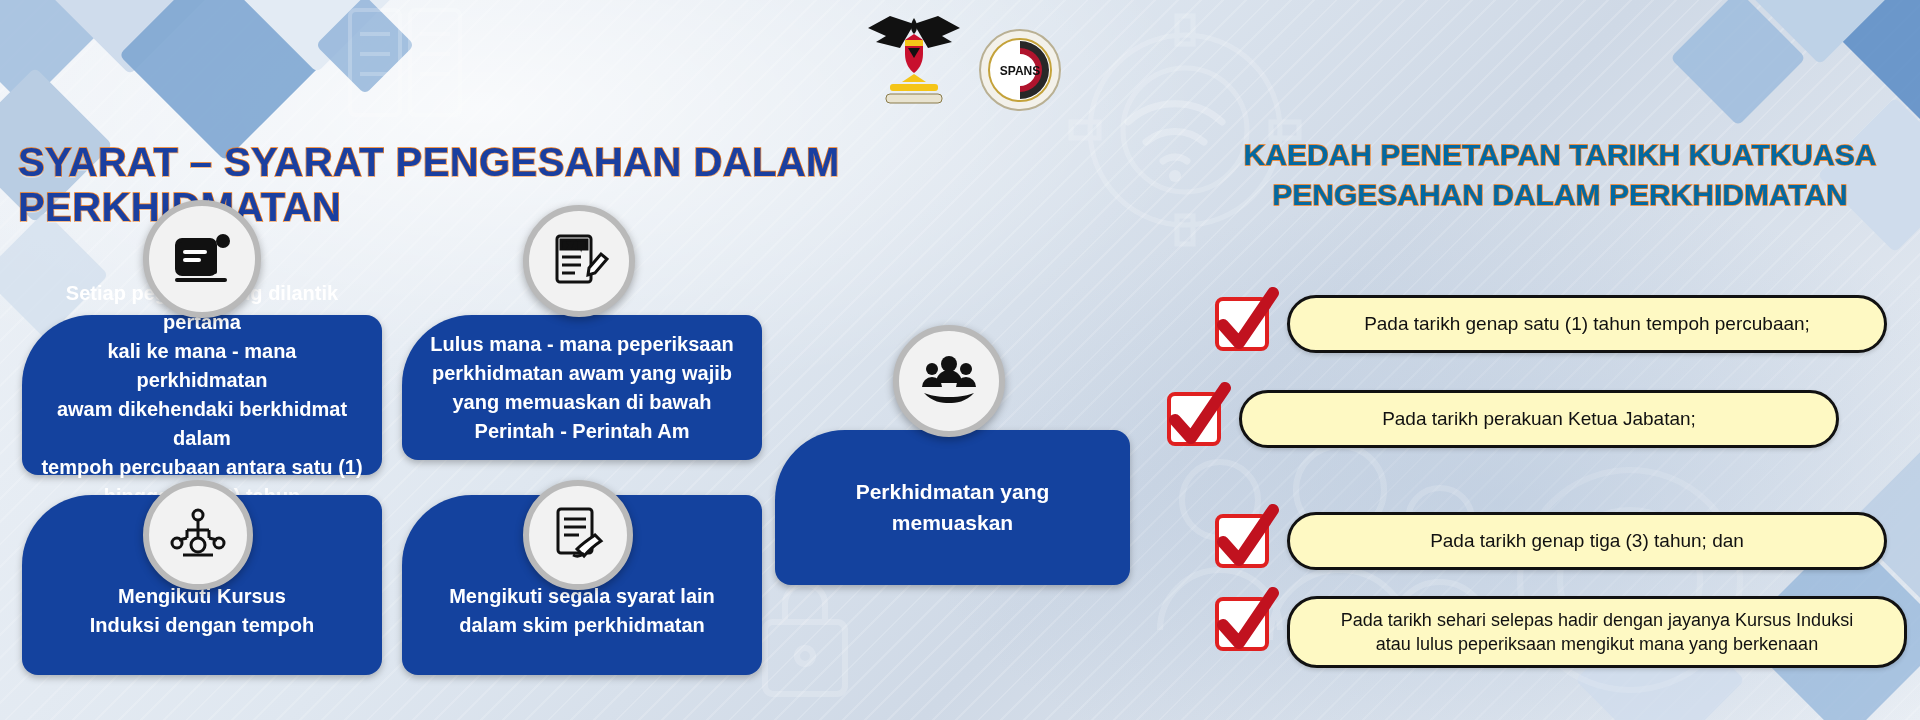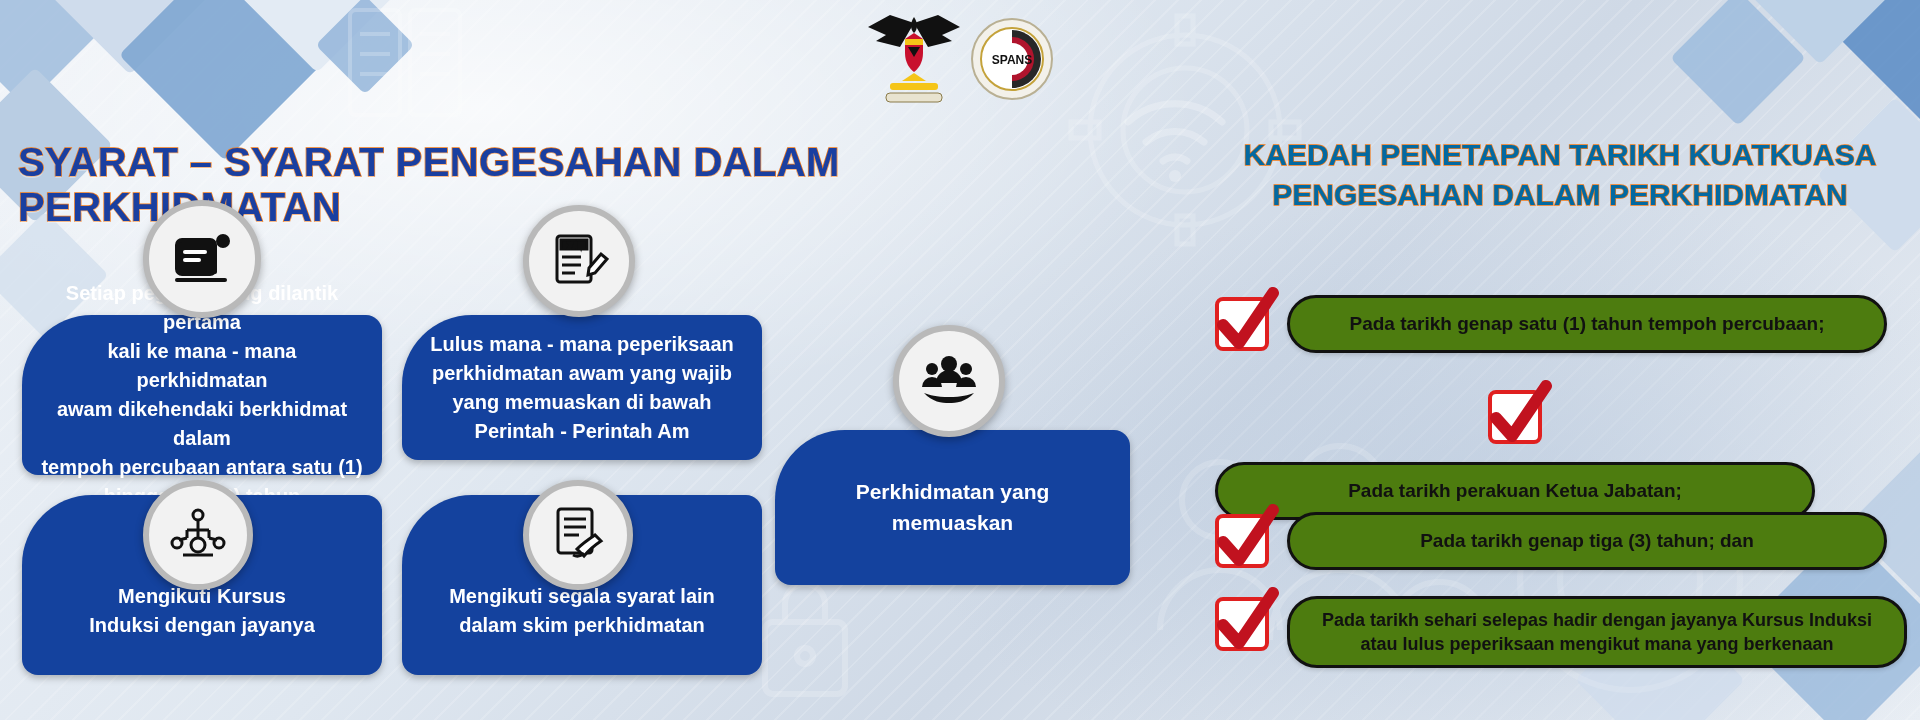--- a/index.html
+++ b/index.html
@@ -26,21 +26,21 @@
   .diag-texture{
     position:absolute;inset:0;
     background-image:repeating-linear-gradient(135deg, rgba(255,255,255,.30) 0 2px, rgba(255,255,255,0) 2px 16px);
     opacity:.55;
   }
   .sq{position:absolute;transform:rotate(45deg);border-radius:6px;}
   .wm{position:absolute;opacity:.22;}
   .wm svg{display:block;}
 
   
-  .crests{position:absolute;left:860px;top:6px;width:220px;height:110px;display:flex;align-items:center;gap:2px;}
+  .crests{position:absolute;left:860px;top:6px;width:220px;height:110px;display:flex;align-items:flex-end;gap:10px;}
 
   
   .left-title{
     position:absolute;left:18px;top:140px;width:1010px;
     font-size:40px;font-weight:bold;letter-spacing:.4px;
     color:#1a3fa0;
     -webkit-text-stroke:1.5px #f07a1a;
     paint-order:stroke fill;
     text-shadow:0 2px 0 rgba(255,255,255,.35);
   }
@@ -72,23 +72,23 @@
     -webkit-text-stroke:1.4px #f07a1a;
     paint-order:stroke fill;
   }
   .chk-row{position:absolute;display:flex;align-items:center;gap:18px;}
   .chkbox{
     width:54px;height:54px;border:4px solid #e02020;border-radius:8px;background:#fff;
     position:relative;flex:0 0 auto;box-sizing:border-box;
   }
   .chkbox svg{position:absolute;left:-6px;top:-16px;}
   .pill{
-    background:#4d7c0f;border:3px solid #111;border-radius:30px;
+    background:#fef9c3;border:3px solid #111;border-radius:30px;
     box-sizing:border-box;display:flex;align-items:center;justify-content:center;
-    text-align:center;font-size:19px;font-weight:bold;color:#111;
+    text-align:center;font-size:19px;font-weight:normal;color:#111;
     padding:10px 22px;line-height:1.35;box-shadow:0 2px 4px rgba(0,0,0,.15);
   }
   .pill .txt{white-space:pre-line;}
 </style>
 </head>
 <body>
 
 <div class="stage">
 
   <div class="bg-base"></div>
@@ -250,21 +250,21 @@
         <path d="M18 30a13 13 0 0 1 26 0z"></path>
         <path d="M4 34a10 10 0 0 1 20 0z"></path>
         <path d="M38 34a10 10 0 0 1 20 0z"></path>
         <path d="M6 40c8 9 18 10 25 10s17-1 25-10c-6 2-12 4-25 4S12 42 6 40z"></path>
       </svg>
     </span>
   </div>
 
   <div class="card notch-tl" style="left:22px;top:495px;width:360px;height:180px;">
     <div class="txt" style="padding-top:52px;">Mengikuti Kursus
-Induksi dengan jayanya</div>
+Induksi dengan tempoh</div>
   </div>
   <div class="bubble" style="left:143px;top:480px;width:110px;height:110px;">
     <span>
       <svg width="62" height="56" viewBox="0 0 62 56" fill="none" stroke="#111" stroke-width="3">
         <circle cx="31" cy="10" r="5"></circle>
         <path d="M31 15v10 M20 25h22 M20 25v8 M42 25v8 M31 25v8"></path>
         <circle cx="10" cy="38" r="5"></circle>
           <circle cx="31" cy="40" r="7"></circle>
           <circle cx="52" cy="38" r="5"></circle>
         <path d="M20 33l-8 2 M42 33l8 2"></path>
@@ -296,21 +296,21 @@
     <div class="chkbox">
       <svg width="70" height="74" viewBox="0 0 70 74">
         <path d="M10 40 L26 58 L60 8" fill="none" stroke="#c1121f" stroke-width="12" stroke-linecap="round" stroke-linejoin="round"></path>
       </svg>
     </div>
     <div class="pill" style="width:600px;height:58px;">
       <div class="txt">Pada tarikh genap satu (1) tahun tempoh percubaan;</div>
     </div>
   </div>
 
-  <div class="chk-row" style="left:1215px;top:390px;flex-direction:column;">
+  <div class="chk-row" style="left:1167px;top:390px;">
     <div class="chkbox">
       <svg width="70" height="74" viewBox="0 0 70 74">
         <path d="M10 40 L26 58 L60 8" fill="none" stroke="#c1121f" stroke-width="12" stroke-linecap="round" stroke-linejoin="round"></path>
       </svg>
     </div>
     <div class="pill" style="width:600px;height:58px;">
       <div class="txt">Pada tarikh perakuan Ketua Jabatan;</div>
     </div>
   </div>
 

